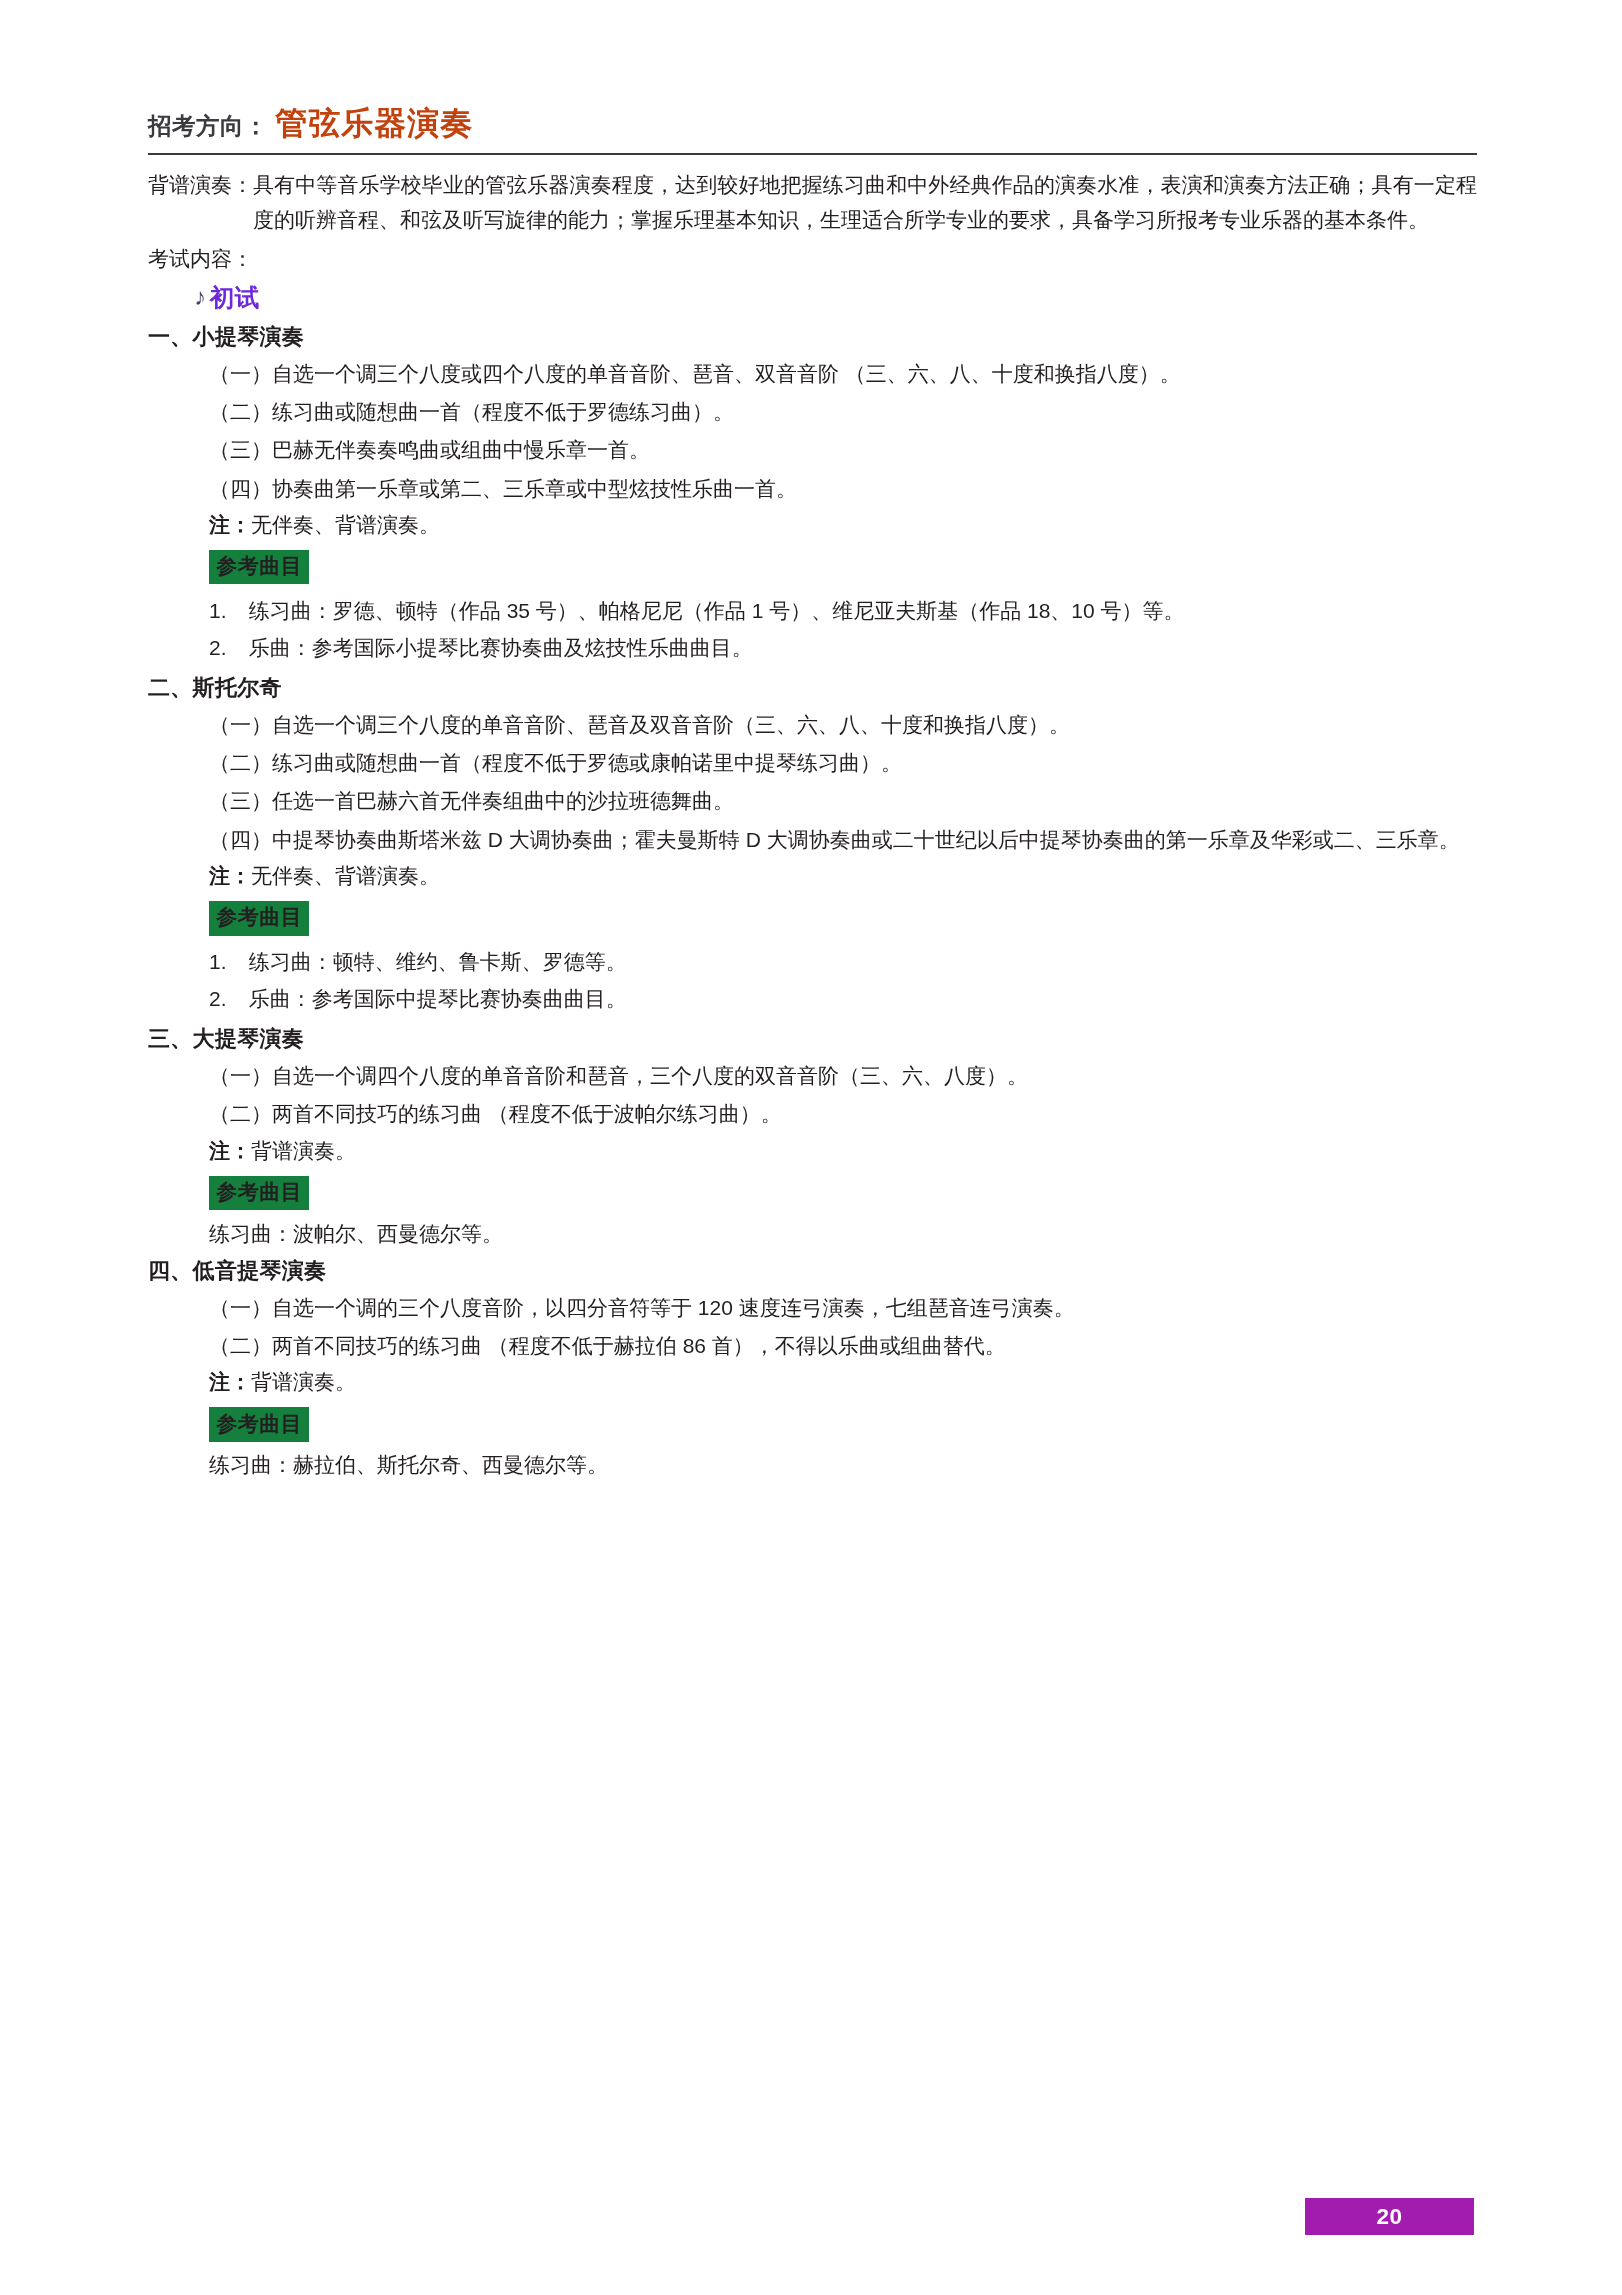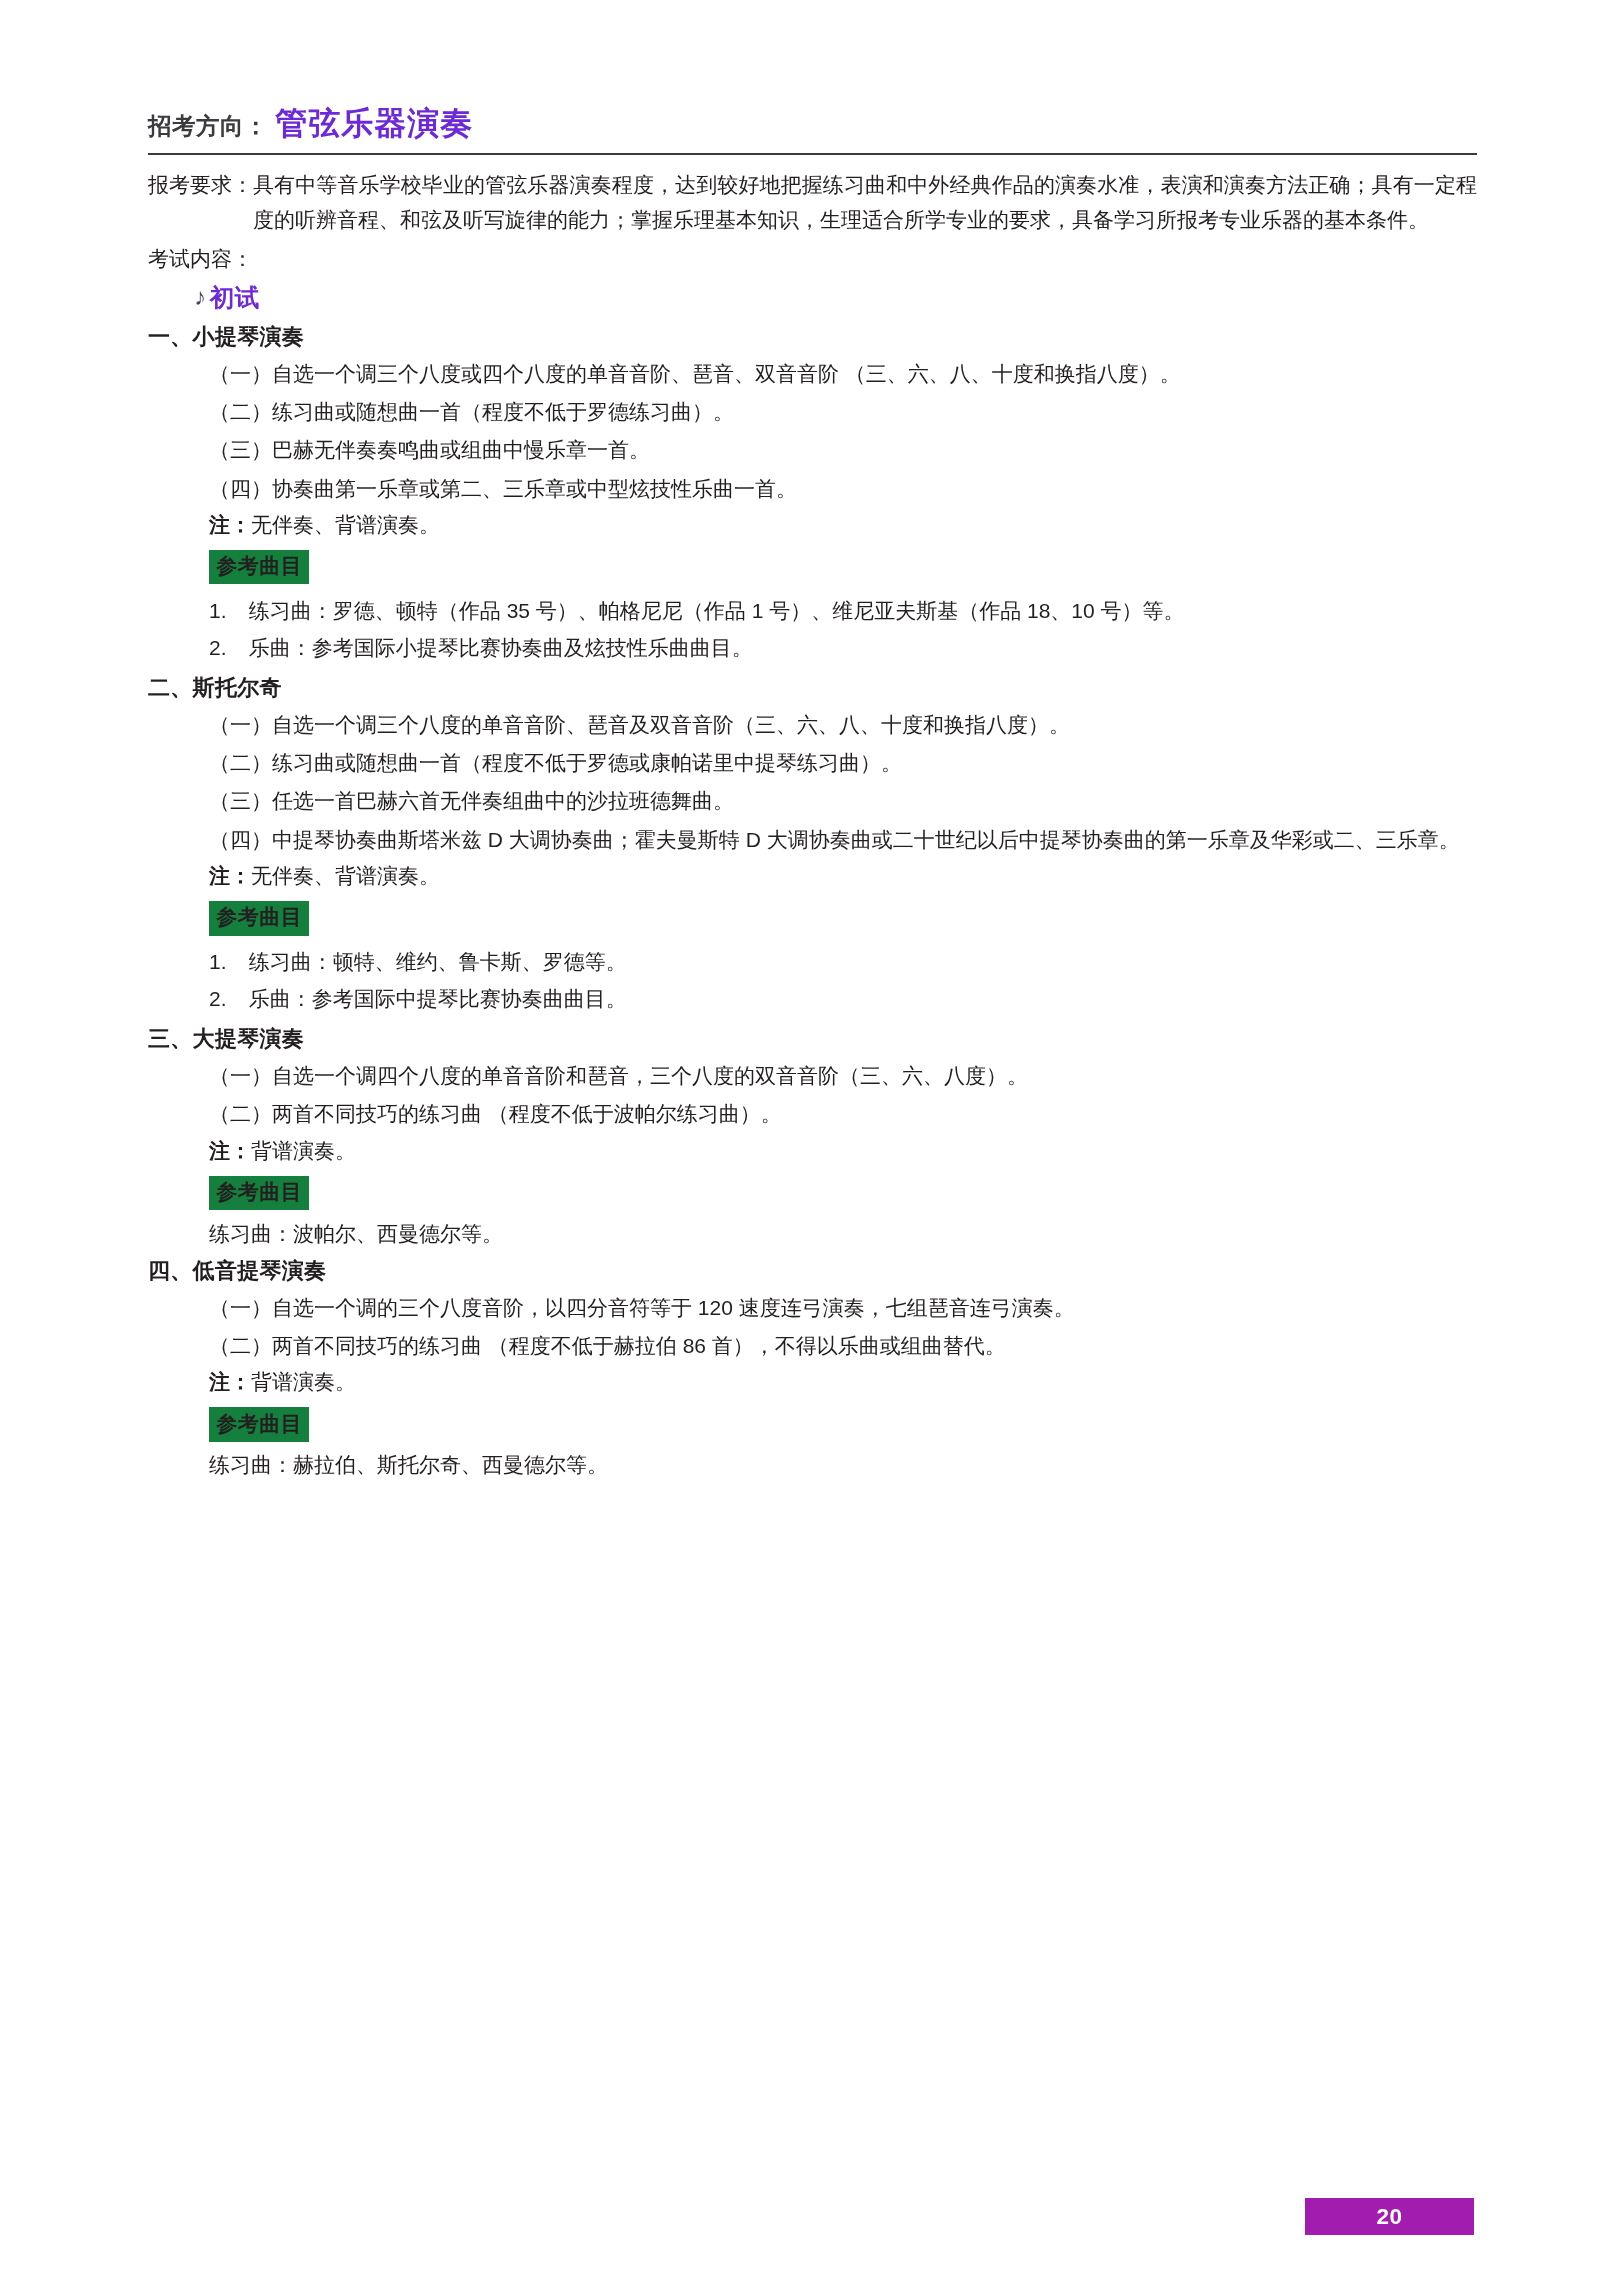--- a/index.html
+++ b/index.html
@@ -37,21 +37,21 @@
   .header-label {
     font-size: 23.5px;
     font-weight: bold;
     color: #3b3a3f;
     letter-spacing: 0.5px;
     text-align: center;
   }
   .header-title {
     font-size: 32px;
     font-weight: bold;
-    color: #6d28d9;
+    color: #c2410c;
     letter-spacing: 1px;
   }
   .header-rule {
     border: none;
     border-top: 2.6px solid #3b3a3f;
     margin: 0 0 13.3px 0;
     width: 100%;
   }
   
   .req-block {
@@ -165,21 +165,21 @@
 <div class="page">
   <div class="content">
 
     <div class="doc-header">
       <span class="header-label">招考方向：</span>
       <span class="header-title">管弦乐器演奏</span>
     </div>
     <hr class="header-rule">
 
     <div class="req-block">
-      <span class="req-label">报考要求：</span>
+      <span class="req-label">背谱演奏：</span>
       <span class="req-text">具有中等音乐学校毕业的管弦乐器演奏程度，达到较好地把握练习曲和中外经典作品的演奏水准，表演和演奏方法正确；具有一定程度的听辨音程、和弦及听写旋律的能力；掌握乐理基本知识，生理适合所学专业的要求，具备学习所报考专业乐器的基本条件。</span>
     </div>
 
     <div class="exam-content-line">考试内容：</div>
 
     <div class="stage-line">
       <span class="note-glyph">♪</span>
       <span class="stage-name">初试</span>
     </div>
 

